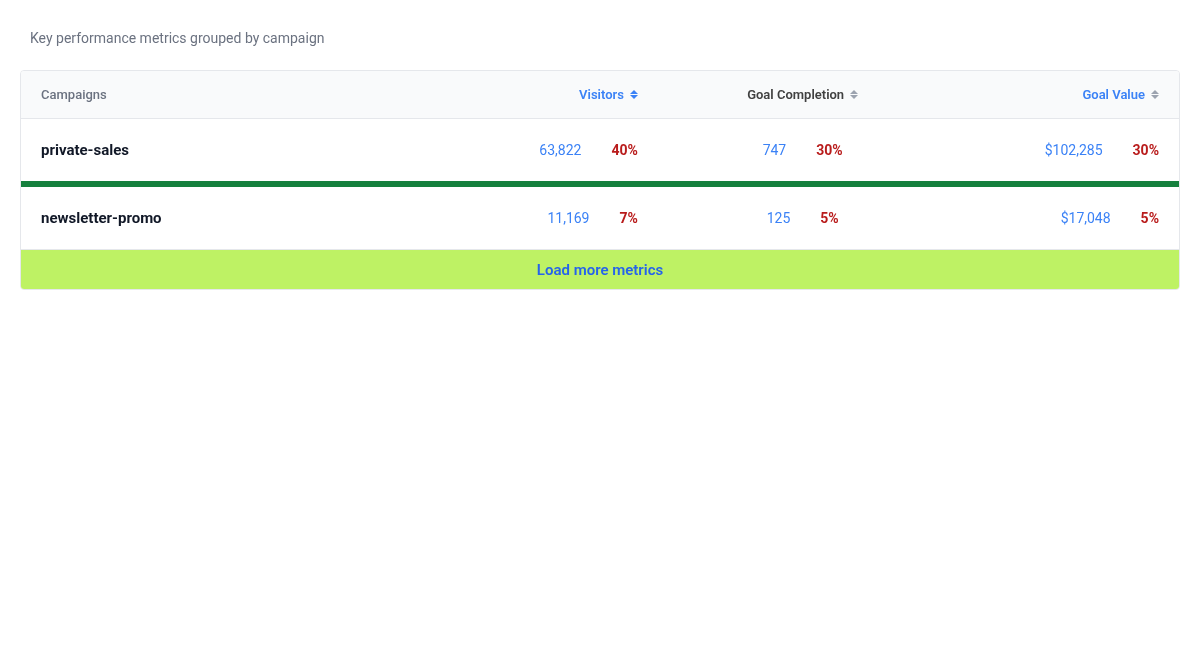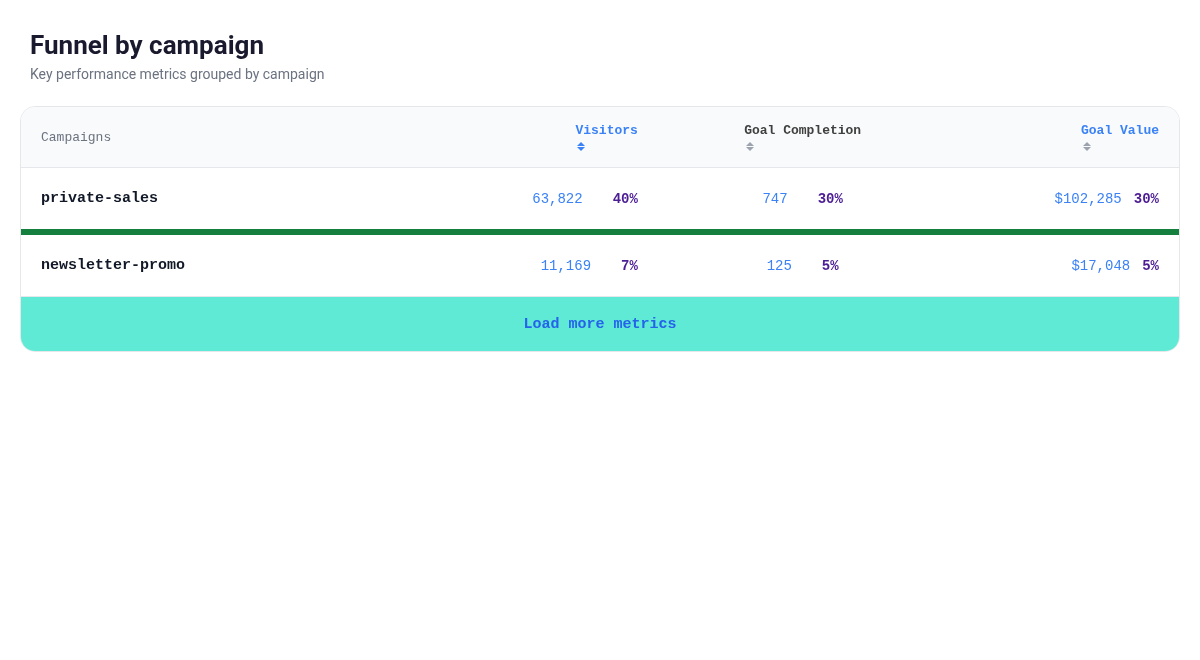--- a/index.html
+++ b/index.html
@@ -30,23 +30,22 @@
     }
 
     .page-subtitle {
       font-size: 14px;
       color: #6b7280;
     }
 
     .table-container {
       width: 100%;
       border: 1px solid #e5e7eb;
-      border-radius: 15px;
+      border-radius: 4px;
       overflow: hidden;
-      font-family: Liberation Mono, monospace;
     }
 
     table {
       width: 100%;
       border-collapse: collapse;
     }
 
     thead tr {
       background: #f9fafb;
       border-bottom: 1px solid #e5e7eb;
@@ -59,23 +58,22 @@
       color: #6b7280;
       text-align: left;
     }
 
     thead th.sortable {
       cursor: pointer;
     }
 
     thead th .col-header {
       display: inline-flex;
-      align-items: flex-start;
+      align-items: center;
       gap: 4px;
-      flex-direction: column;
     }
 
     .sort-icon {
       display: inline-flex;
       flex-direction: column;
       gap: 1px;
       margin-left: 2px;
     }
 
     .sort-icon span {
@@ -125,28 +123,28 @@
     }
 
     .metric-value {
       font-size: 14px;
       color: #3b82f6;
     }
 
     .metric-pct {
       font-weight: 700;
       font-size: 14px;
-      color: #4c1d95;
+      color: #b91c1c;
       margin-left: 12px;
     }
 
     .load-more-row td {
-      background: #5eead4;
+      background: #bef264;
       text-align: center;
-      padding: 18px;
+      padding: 10px;
       border-top: 1px solid #e5e7eb;
     }
 
     .load-more-btn {
       background: none;
       border: none;
       color: #2563eb;
       font-size: 15px;
       font-weight: 600;
       cursor: pointer;
@@ -183,28 +181,27 @@
       display: flex;
       align-items: center;
       justify-content: center;
       gap: 18px;
     }
 
     .value-cell {
       display: flex;
       align-items: center;
       justify-content: flex-end;
-      gap: 0;
+      gap: 18px;
     }
   </style>
 </head>
 <body>
 
 <div class="page-header">
-  <h1 class="page-title">Funnel by campaign</h1>
   <p class="page-subtitle">Key performance metrics grouped by campaign</p>
 </div>
 
 <div class="table-container">
   <table>
     <thead>
       <tr>
         <th class="th-campaigns" style="width:35%">
           <span>Campaigns</span>
         </th>

